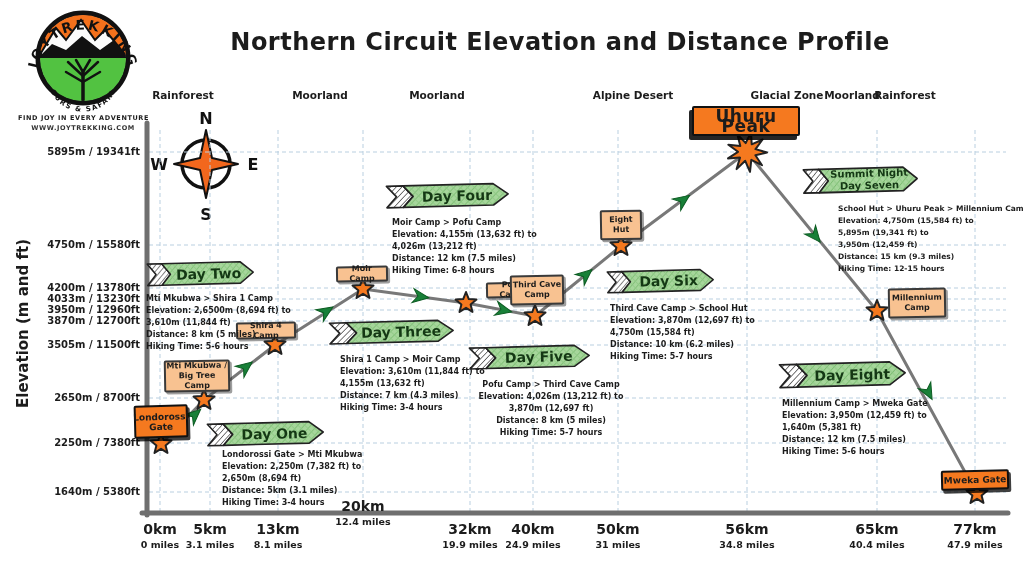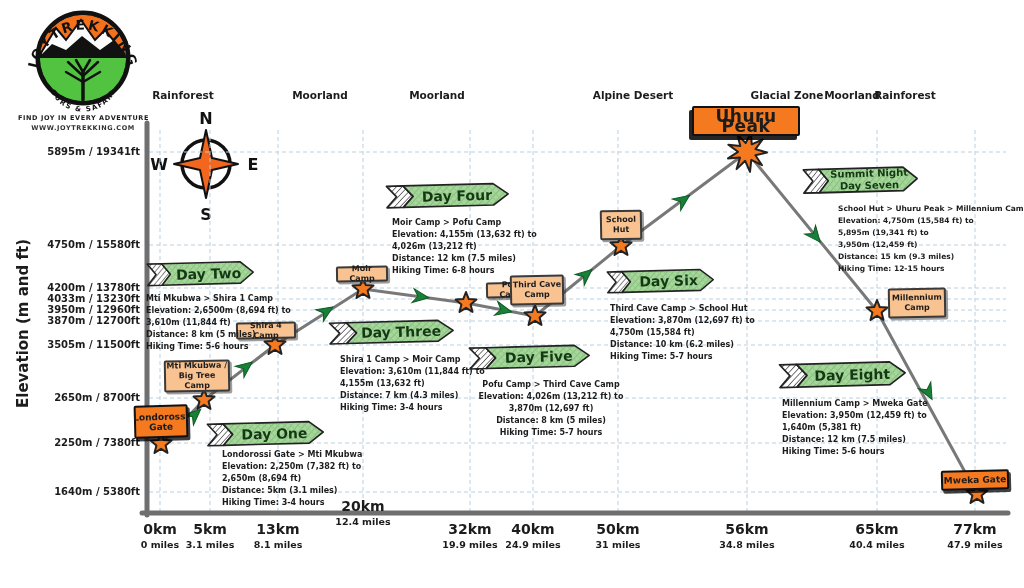--- a/index.html
+++ b/index.html
@@ -72,20 +72,21 @@
         <textPath href="#arcTop" startOffset="50%" text-anchor="middle">JOYTREKKING</textPath>
       </text>
       <text font-size="7" font-weight="bold" letter-spacing="1.5" fill="#111" font-family="DejaVu Sans, sans-serif">
         <textPath href="#arcBot" startOffset="50%" text-anchor="middle">TOURS &amp; SAFARIS</textPath>
       </text>
     </svg>
     <div class="logo-tag abs" style="left:0;top:112px;width:130px">FIND JOY IN EVERY ADVENTURE</div>
     <div class="logo-tag abs" style="left:0;top:122px;width:130px;color:#333">WWW.JOYTREKKING.COM</div>
   </div>
 
+  <div class="title abs" style="left:210px;top:28px;width:700px">Northern Circuit Elevation and Distance Profile</div>
 
   <div class="abs" style="left:150px;top:110px;width:112px;height:112px">
     <svg width="112" height="112" viewBox="0 0 112 112">
       <circle cx="56" cy="54" r="24" fill="none" stroke="#111" stroke-width="3.5"></circle>
       <polygon points="56,20 62,48 88,54 62,60 56,88 50,60 24,54 50,48" fill="#f2671d" stroke="#111" stroke-width="2" stroke-linejoin="round"></polygon>
       <g font-family="DejaVu Sans, sans-serif" font-size="16" font-weight="bold" fill="#111" text-anchor="middle">
         <text x="56" y="14">N</text>
         <text x="103" y="60">E</text>
         <text x="56" y="110">S</text>
         <text x="9" y="60">W</text>
@@ -177,21 +178,21 @@
       </div><div class="wbox peach" style="left: 236px; top: 322px; width: 60px; height: 17px; position: absolute;">
         <div>Shira 4 Camp</div>
       </div><div class="wbox peach" style="left: 336px; top: 266px; width: 52px; height: 16px; position: absolute;">
         <div>Moir Camp</div>
       </div><div class="wbox peach" style="left: 442px; top: 282px; width: 52px; height: 16px; position: absolute; margin-left: 44px;">
         <div>Pofu Camp</div>
       </div><div class="wbox peach" style="left: 510px; top: 275px; width: 54px; height: 30px; position: absolute;">
         <div>Third Cave</div>
         <div>Camp</div>
       </div><div class="wbox peach" style="left: 600px; top: 210px; width: 42px; height: 30px; position: absolute;">
-        <div>School</div>
+        <div>Eight</div>
         <div>Hut</div>
       </div><div class="wbox solid-lg" style="left: 692px; top: 106px; width: 108px; height: 30px; position: absolute;">
         <div>Uhuru Peak</div>
       </div><div class="wbox peach" style="left: 888px; top: 288px; width: 58px; height: 30px; position: absolute;">
         <div>Millennium</div>
         <div>Camp</div>
       </div><div class="wbox solid" style="left: 941px; top: 470px; width: 68px; height: 20px; position: absolute;">
         <div>Mweka Gate</div>
       </div><div class="banner-wrap" style="left: 206px; top: 417px; width: 118px; height: 33px; position: absolute;"><svg width="100%" height="100%" viewBox="0 0 150 40" preserveAspectRatio="none">
           <polygon points="2,7 22,7 34,20 22,33 2,33 14,20" fill="url(#hW)" stroke="#222" stroke-width="2" stroke-linejoin="round"></polygon>

